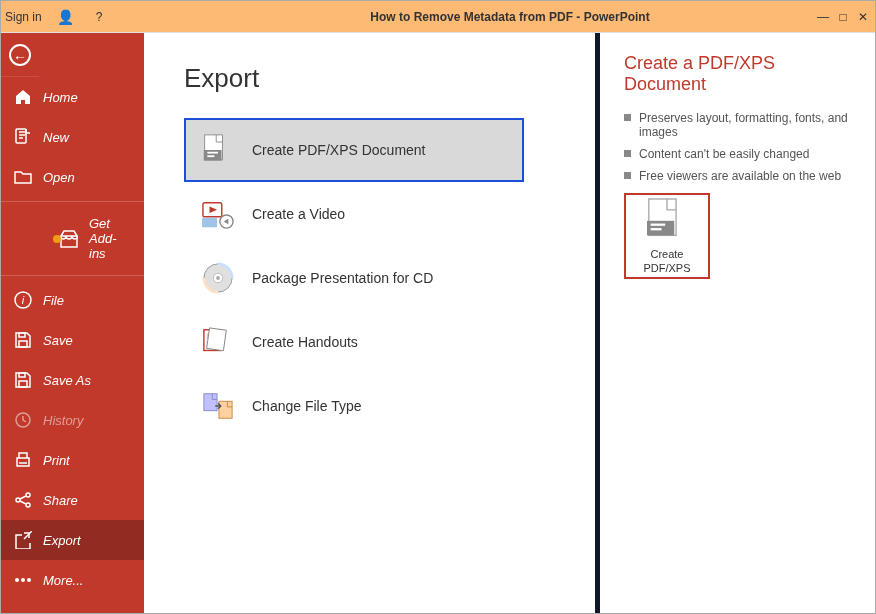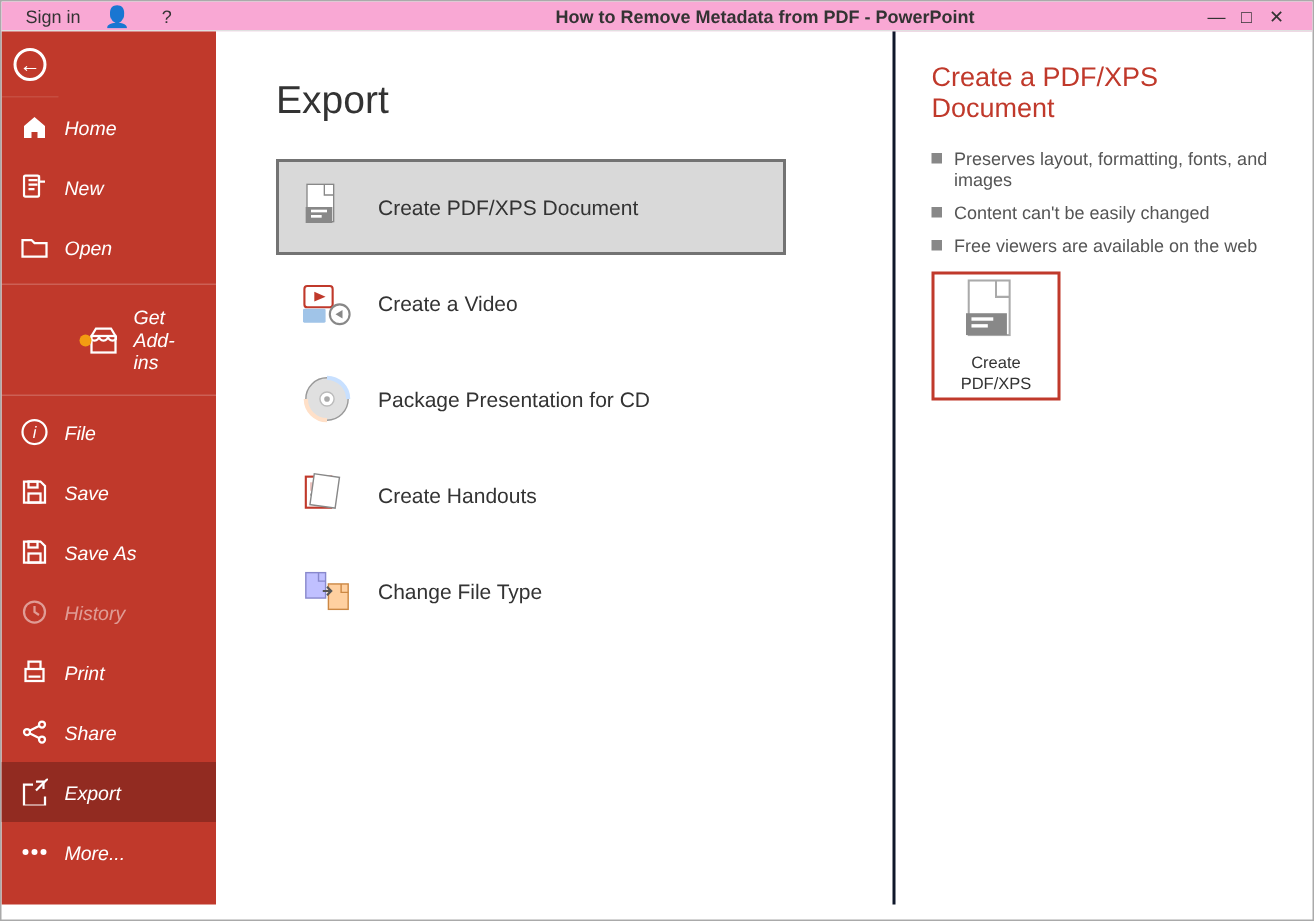--- a/index.html
+++ b/index.html
@@ -8,26 +8,26 @@
       height: 614px;
       font-family: 'Segoe UI', sans-serif;
       font-size: 13px;
       overflow: hidden;
       background: #fff;
       border: 1px solid #aaa;
     }
 
     
     .titlebar {
-      height: 20px;
-      background: #f9a8d4;
+      height: 32px;
+      background: #fdba74;
       display: flex;
       align-items: center;
       justify-content: space-between;
-      padding: 0 16px;
+      padding: 0 4px;
       border-bottom: 1px solid #e0e0e0;
     }
     .titlebar-title {
       flex: 1;
       text-align: center;
       font-size: 12px;
       color: #333;
       font-weight: bold;
     }
     .titlebar-controls {
@@ -150,40 +150,40 @@
     .export-option {
       display: flex;
       align-items: center;
       gap: 16px;
       padding: 12px 14px;
       cursor: pointer;
       border: 2px solid transparent;
     }
     .export-option.selected {
       background: #d9d9d9;
-      border: 2px solid #737373;
+      border: 2px solid #1d4ed8;
     }
     .export-option-icon {
       width: 36px;
       height: 36px;
       flex-shrink: 0;
       display: flex;
       align-items: center;
       justify-content: center;
     }
     .export-option-label {
       font-size: 14px;
       color: #333;
     }
 
     
     .right-panel {
       width: 280px;
       padding: 20px 24px;
-      border-left: 2px solid #0f172a;
+      border-left: 5px solid #0f172a;
       flex-shrink: 0;
     }
     .right-panel-title {
       font-size: 18px;
       color: #c0392b;
       font-weight: 400;
       margin-bottom: 16px;
     }
     .bullet-list {
       list-style: none;

